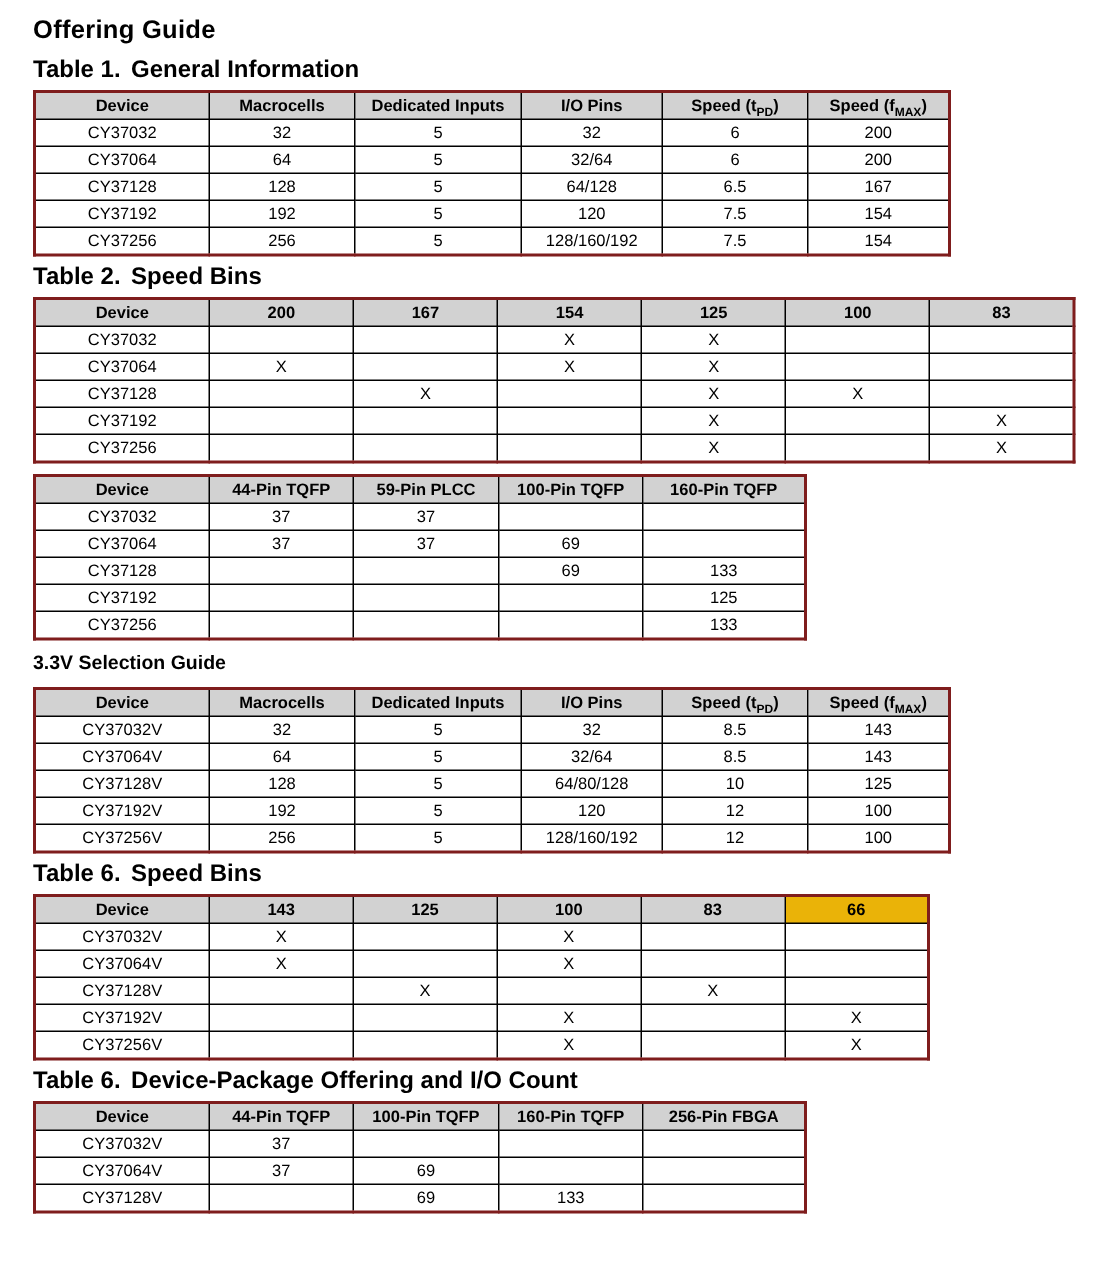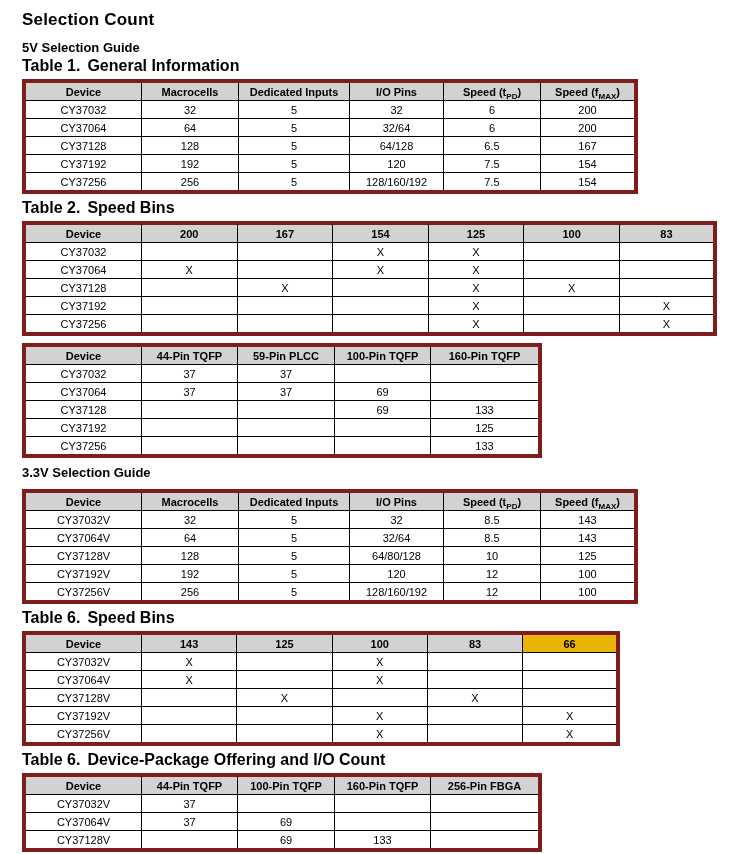--- a/index.html
+++ b/index.html
@@ -25,21 +25,21 @@
   h2.section-heading.mb-lg { margin-bottom: 9px; }
   p.caption {
     font-size: 16px; font-weight: bold;
     margin: 0 0 6px 0; line-height: 14px;
   }
   p.caption .cap-title { margin-left: 7px; }
   table.dt {
     border-collapse: collapse;
     table-layout: fixed;
     margin: 0 0 7px 0;
-    border: 4px solid #7f1d1d;
+    border: 2px solid #7f1d1d;
   }
   table.dt th, table.dt td {
     border: 1px solid #000000;
     height: 17px;
     padding: 0 2px;
     text-align: center;
     vertical-align: middle;
     font-size: 11px;
     line-height: 12px;
     overflow: hidden;
@@ -65,24 +65,23 @@
   .w-pkg    th:nth-child(2) { width: 91px;  }
   .w-pkg    th:nth-child(3) { width: 92px;  }
   .w-pkg    th:nth-child(4) { width: 91px;  }
   .w-pkg    th:nth-child(5) { width: 103px; }
 </style>
 </head>
 <body>
 
 <div id="page">
 
-  <h1 class="page-title">Selection Count</h1>
+  <h1 class="page-title">Offering Guide</h1>
 
   <section>
-    <h2 class="section-heading">5V Selection Guide</h2>
 
     <p class="caption"><span>Table 1.</span><span class="cap-title">General Information</span></p>
     <table class="dt w-gen">
         <thead>
           <tr>
             <th style="background: rgb(210, 210, 210);">Device</th>
             <th style="background: rgb(210, 210, 210);">Macrocells</th>
             <th style="background: rgb(210, 210, 210);">Dedicated Inputs</th>
             <th style="background: rgb(210, 210, 210);">I/O Pins</th>
             <th style="background: rgb(210, 210, 210);">Speed (t<sub>PD</sub>)</th>

